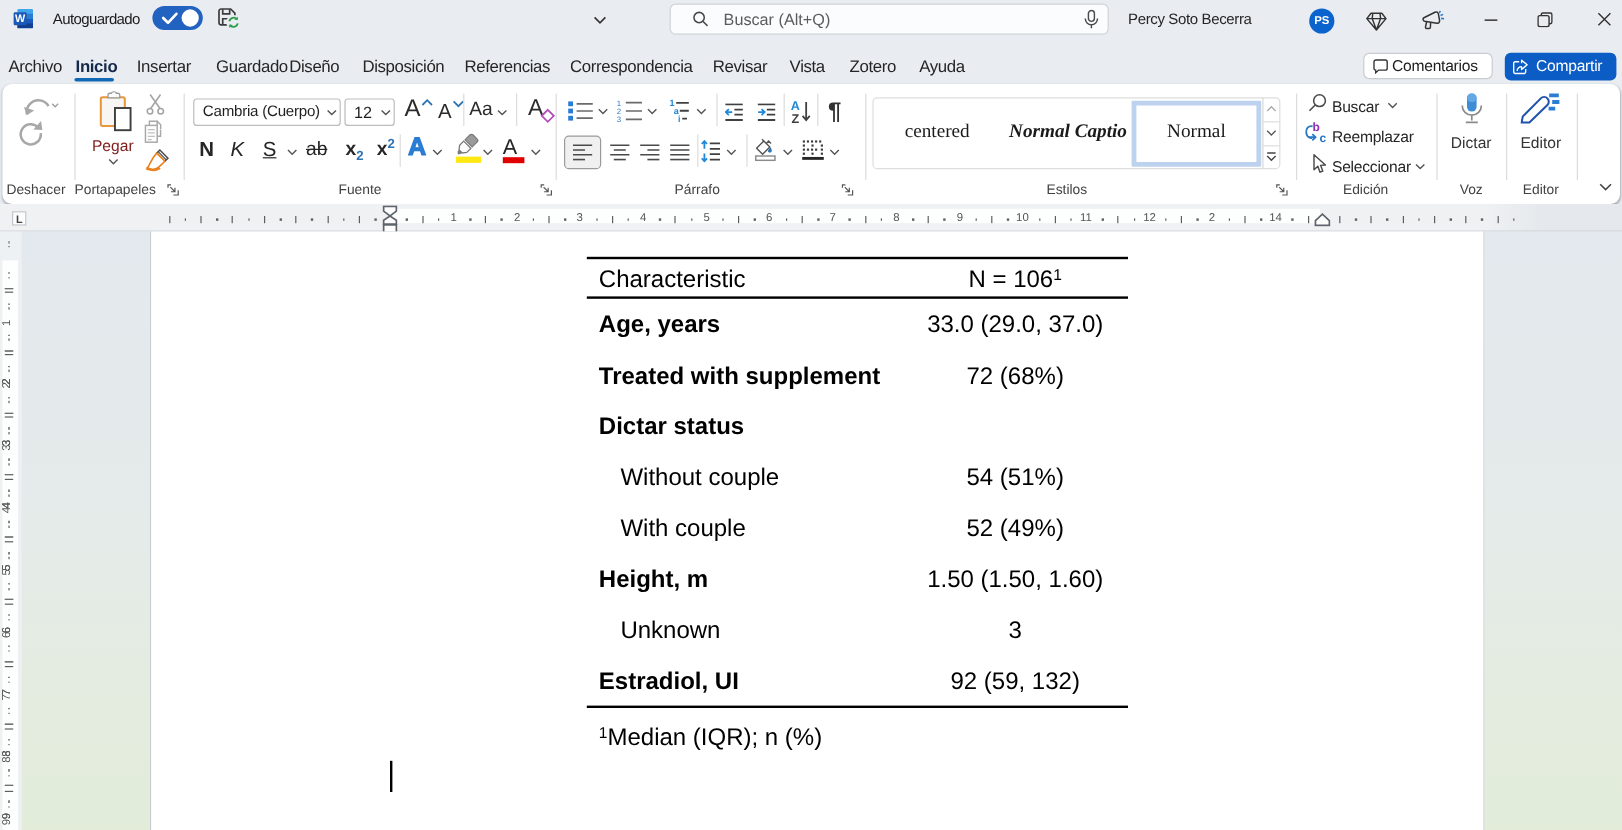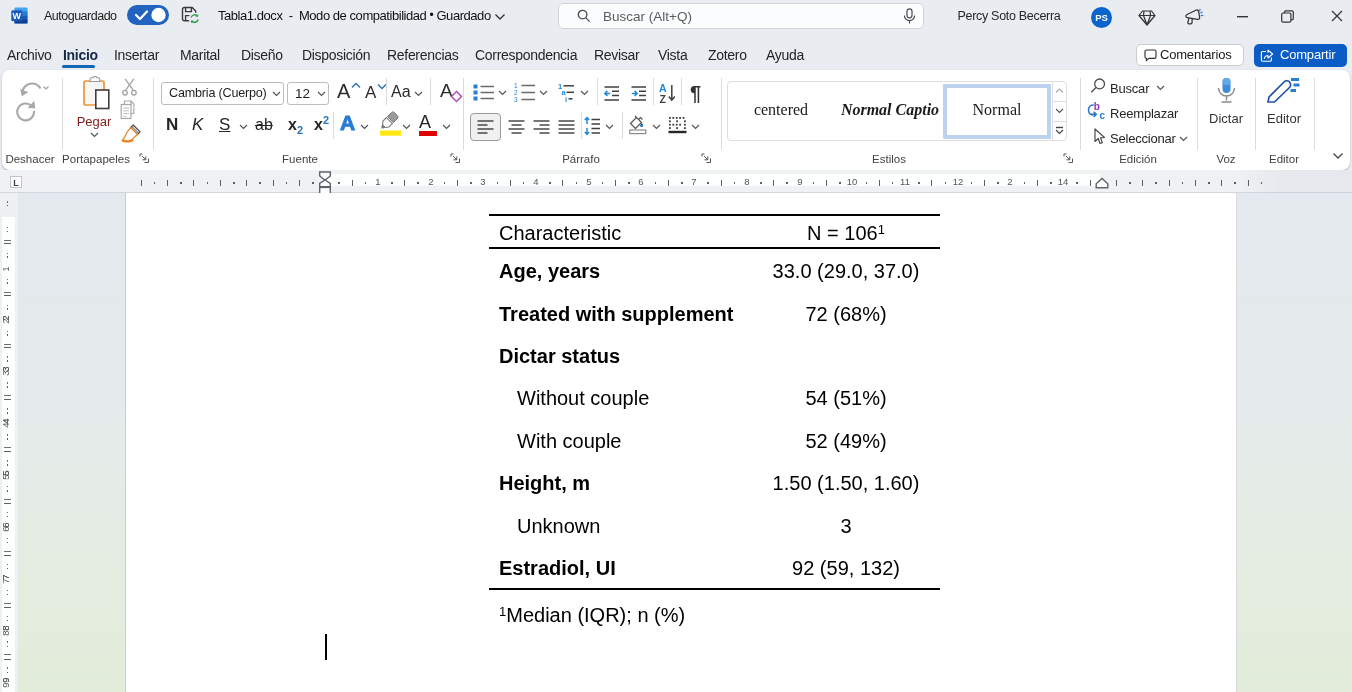--- a/index.html
+++ b/index.html
@@ -50,37 +50,36 @@
     <svg class="abs" style="left:181px;top:6px" width="20" height="20" viewBox="0 0 20 20">
       <path d="M 1.5 3.2 C 1.5 2.3 2.3 1.5 3.2 1.5 L 11.2 1.5 L 14.7 5 L 14.7 13 C 14.7 14 14 14.7 13 14.7 L 3.2 14.7 C 2.3 14.7 1.5 14 1.5 13 Z" fill="none" stroke="#3b3b3b" stroke-width="1.4"></path>
       <path d="M 4.6 1.8 L 4.6 5.6 L 10.4 5.6 L 10.4 1.8" fill="none" stroke="#3b3b3b" stroke-width="1.4"></path>
       <path d="M 4.6 14.4 L 4.6 9.6 L 9 9.6" fill="none" stroke="#3b3b3b" stroke-width="1.4"></path>
       <circle cx="13.6" cy="12.6" r="6.1" fill="#e9edf1" stroke="none"></circle>
       <path d="M 10.1 11.7 a 3.7 3.7 0 0 1 6.6 -1.4" fill="none" stroke="#2e9e49" stroke-width="1.5"></path>
       <path d="M 17.3 7.9 L 17 10.7 L 14.2 10.4 Z" fill="#2e9e49"></path>
       <path d="M 17.1 13.5 a 3.7 3.7 0 0 1 -6.6 1.4" fill="none" stroke="#2e9e49" stroke-width="1.5"></path>
       <path d="M 9.9 17.3 L 10.2 14.5 L 13 14.8 Z" fill="#2e9e49"></path>
     </svg>
-    <div class="abs" style="left:218px;top:8px;font-size:13px;letter-spacing:-0.45px;color:#111">Tabla1.docx&nbsp;&nbsp;-&nbsp;&nbsp;Modo de compatibilidad <span style="font-size:12px;position:relative;top:-1px">•</span> Guardado</div>
     <svg class="abs" style="left:494px;top:13px" width="12" height="8" viewBox="0 0 12 8">
         <path d="M 1.5 1.5 L 6 6 L 10.5 1.5" stroke="#333" stroke-width="1.4" fill="none"></path>
       </svg>
 
     <div class="abs" style="left:558px;top:3px;width:366px;height:26px;background:#fbfcfd;border:1px solid #d0d4d8;border-radius:5px"></div>
     <svg class="abs" style="left:577px;top:9px" width="14" height="14" viewBox="0 0 14 14">
         <circle cx="5.6" cy="5.6" r="4.3" fill="none" stroke="#4a4a4a" stroke-width="1.3"></circle>
         <path d="M 8.9 8.9 L 12.6 12.6" stroke="#4a4a4a" stroke-width="1.3"></path>
       </svg>
     <div class="abs" style="left:603px;top:9px;font-size:13.5px;color:#5c5c5c">Buscar (Alt+Q)</div>
     <svg class="abs" style="left:903px;top:8px" width="13" height="17" viewBox="0 0 13 17">
       <rect x="4" y="0.8" width="5" height="9" rx="2.5" fill="none" stroke="#4a4a4a" stroke-width="1.2"></rect>
       <path d="M 1.4 7.5 a 5.1 5.1 0 0 0 10.2 0 M 6.5 12.6 L 6.5 15.6" fill="none" stroke="#4a4a4a" stroke-width="1.2"></path>
     </svg>
 
-    <div class="abs" style="left:940px;top:9px;width:138px;text-align:center;font-size:12.5px;letter-spacing:-0.3px;color:#262626">Percy Soto Becerra</div>
+    <div class="abs" style="left:940px;top:9px;width:138px;text-align:left;font-size:12.5px;letter-spacing:-0.3px;color:#262626">Percy Soto Becerra</div>
     <div class="abs" style="left:1091px;top:7px;width:21px;height:21px;border-radius:50%;background:#0b63ce;color:#fff;font-size:9.5px;font-weight:bold;text-align:center;line-height:21px">PS</div>
     <svg class="abs" style="left:1138px;top:10px" width="18" height="16" viewBox="0 0 18 16">
       <path d="M 4.5 1 L 13.5 1 L 17 5.5 L 9 15 L 1 5.5 Z M 1 5.5 L 17 5.5 M 6 1 L 5.5 5.5 L 9 15 L 12.5 5.5 L 12 1" fill="none" stroke="#333" stroke-width="1.2" stroke-linejoin="round"></path>
     </svg>
     <svg class="abs" style="left:1184px;top:8px" width="21" height="19" viewBox="0 0 21 19">
       <path d="M 2.6 6.8 L 11.8 2.2 C 13.2 1.5 14.4 2.2 14.7 3.8 L 15.6 8.8 C 15.9 10.5 15 11.6 13.4 11.3 L 3.3 9.7 C 1.7 9.4 1.4 7.4 2.6 6.8 Z" fill="none" stroke="#333" stroke-width="1.25" stroke-linejoin="round"></path>
       <path d="M 4.9 9.9 L 3.9 14.6 C 3.8 15.2 4.2 15.8 4.8 15.8 L 6.9 15.8 C 7.5 15.8 8 15.3 8 14.7 L 8.2 10.4" fill="none" stroke="#333" stroke-width="1.25"></path>
       <path d="M 16.4 4.9 L 18.6 4 M 16.8 7.3 L 19.4 7.6 M 15.3 2.9 L 16.3 1" stroke="#2b7cd3" stroke-width="1.3" fill="none"></path>
     </svg>
     <svg class="abs" style="left:1237px;top:16px" width="11" height="2" viewBox="0 0 11 2">
@@ -92,21 +91,21 @@
     </svg>
     <svg class="abs" style="left:1331px;top:10px" width="12" height="12" viewBox="0 0 12 12">
         <path d="M 1 1 L 11 11 M 11 1 L 1 11" stroke="#333" stroke-width="1.2"></path>
       </svg>
   </div>
   <div id="tabsrow">
     <div class="tab" style="left:7px">Archivo</div>
     <div class="tab" style="left:63px;font-weight:bold;color:#15294b">Inicio</div>
     <div class="abs" style="left:62px;top:65px;width:33px;height:2.6px;background:#1068b5;border-radius:2px"></div>
     <div class="tab" style="left:114px">Insertar</div>
-    <div class="tab" style="left:180px">Marital</div>
+    <div class="tab" style="left:180px">Guardado</div>
     <div class="tab" style="left:241px">Diseño</div>
     <div class="tab" style="left:302px">Disposición</div>
     <div class="tab" style="left:387px">Referencias</div>
     <div class="tab" style="left:475px">Correspondencia</div>
     <div class="tab" style="left:594px">Revisar</div>
     <div class="tab" style="left:658px">Vista</div>
     <div class="tab" style="left:708px">Zotero</div>
     <div class="tab" style="left:766px">Ayuda</div>
 
     <div class="abs" style="left:1136px;top:44px;width:108px;height:22px;background:#fff;border:1px solid #c9cdd1;border-radius:5px"></div>

